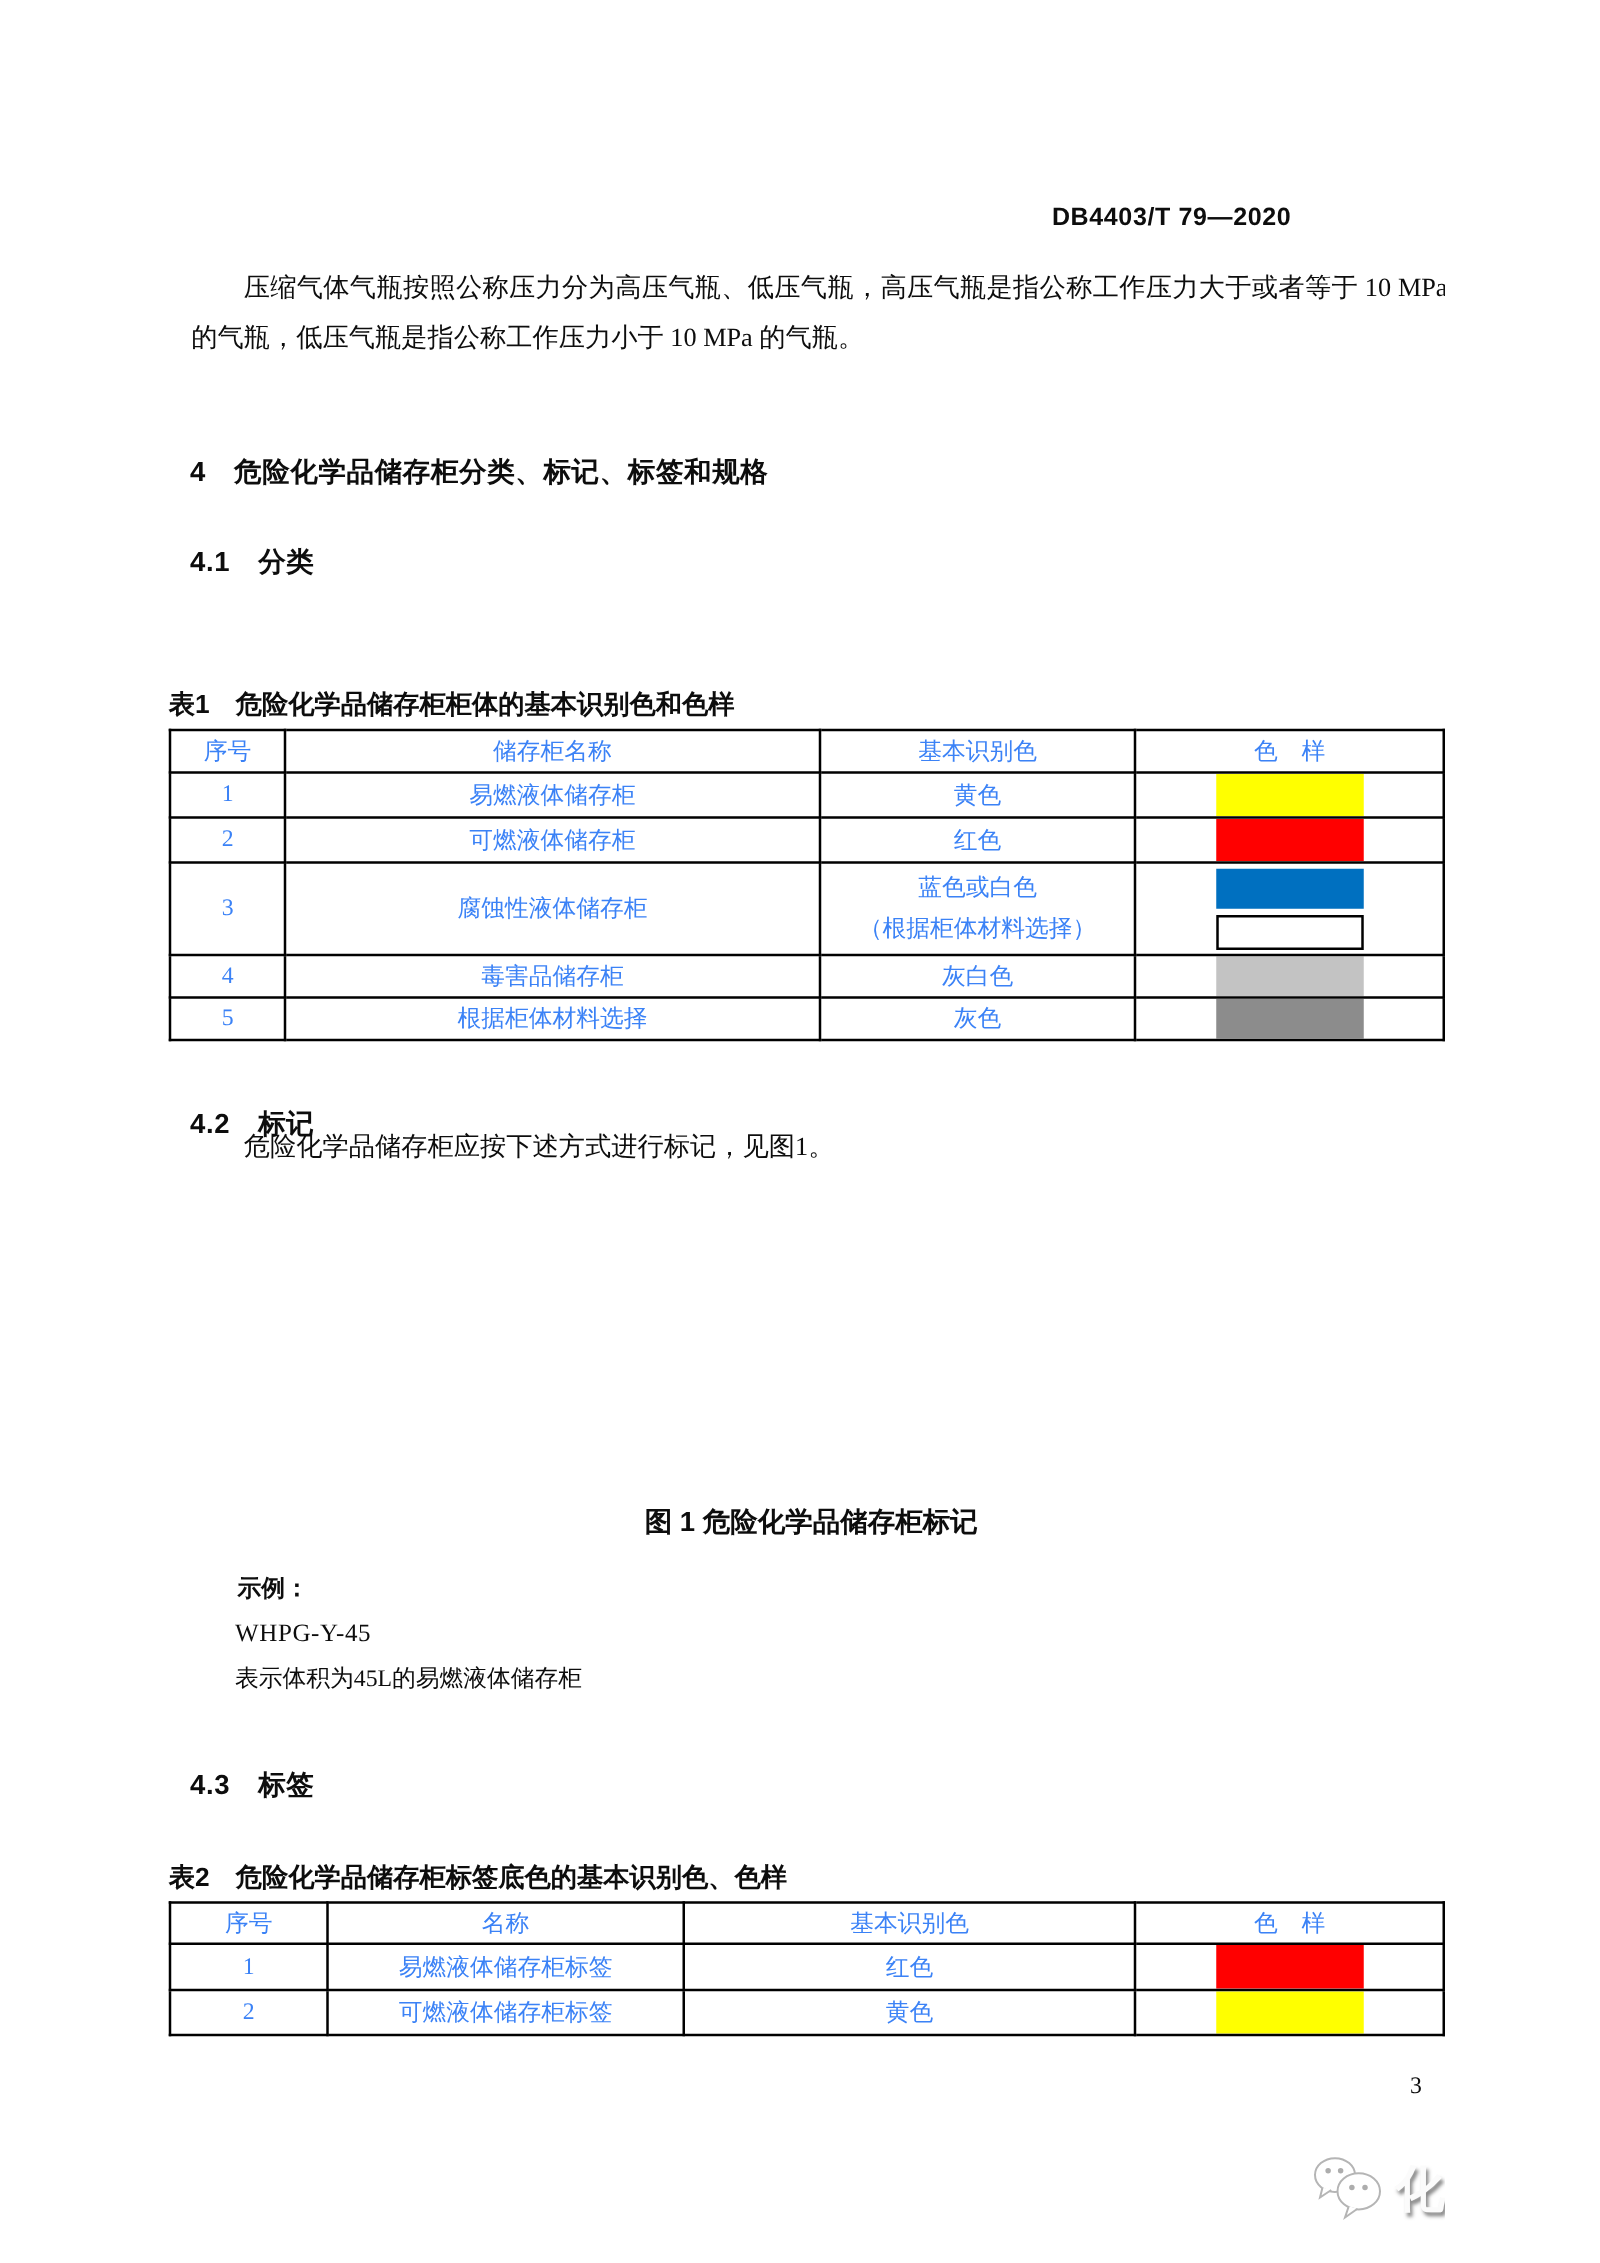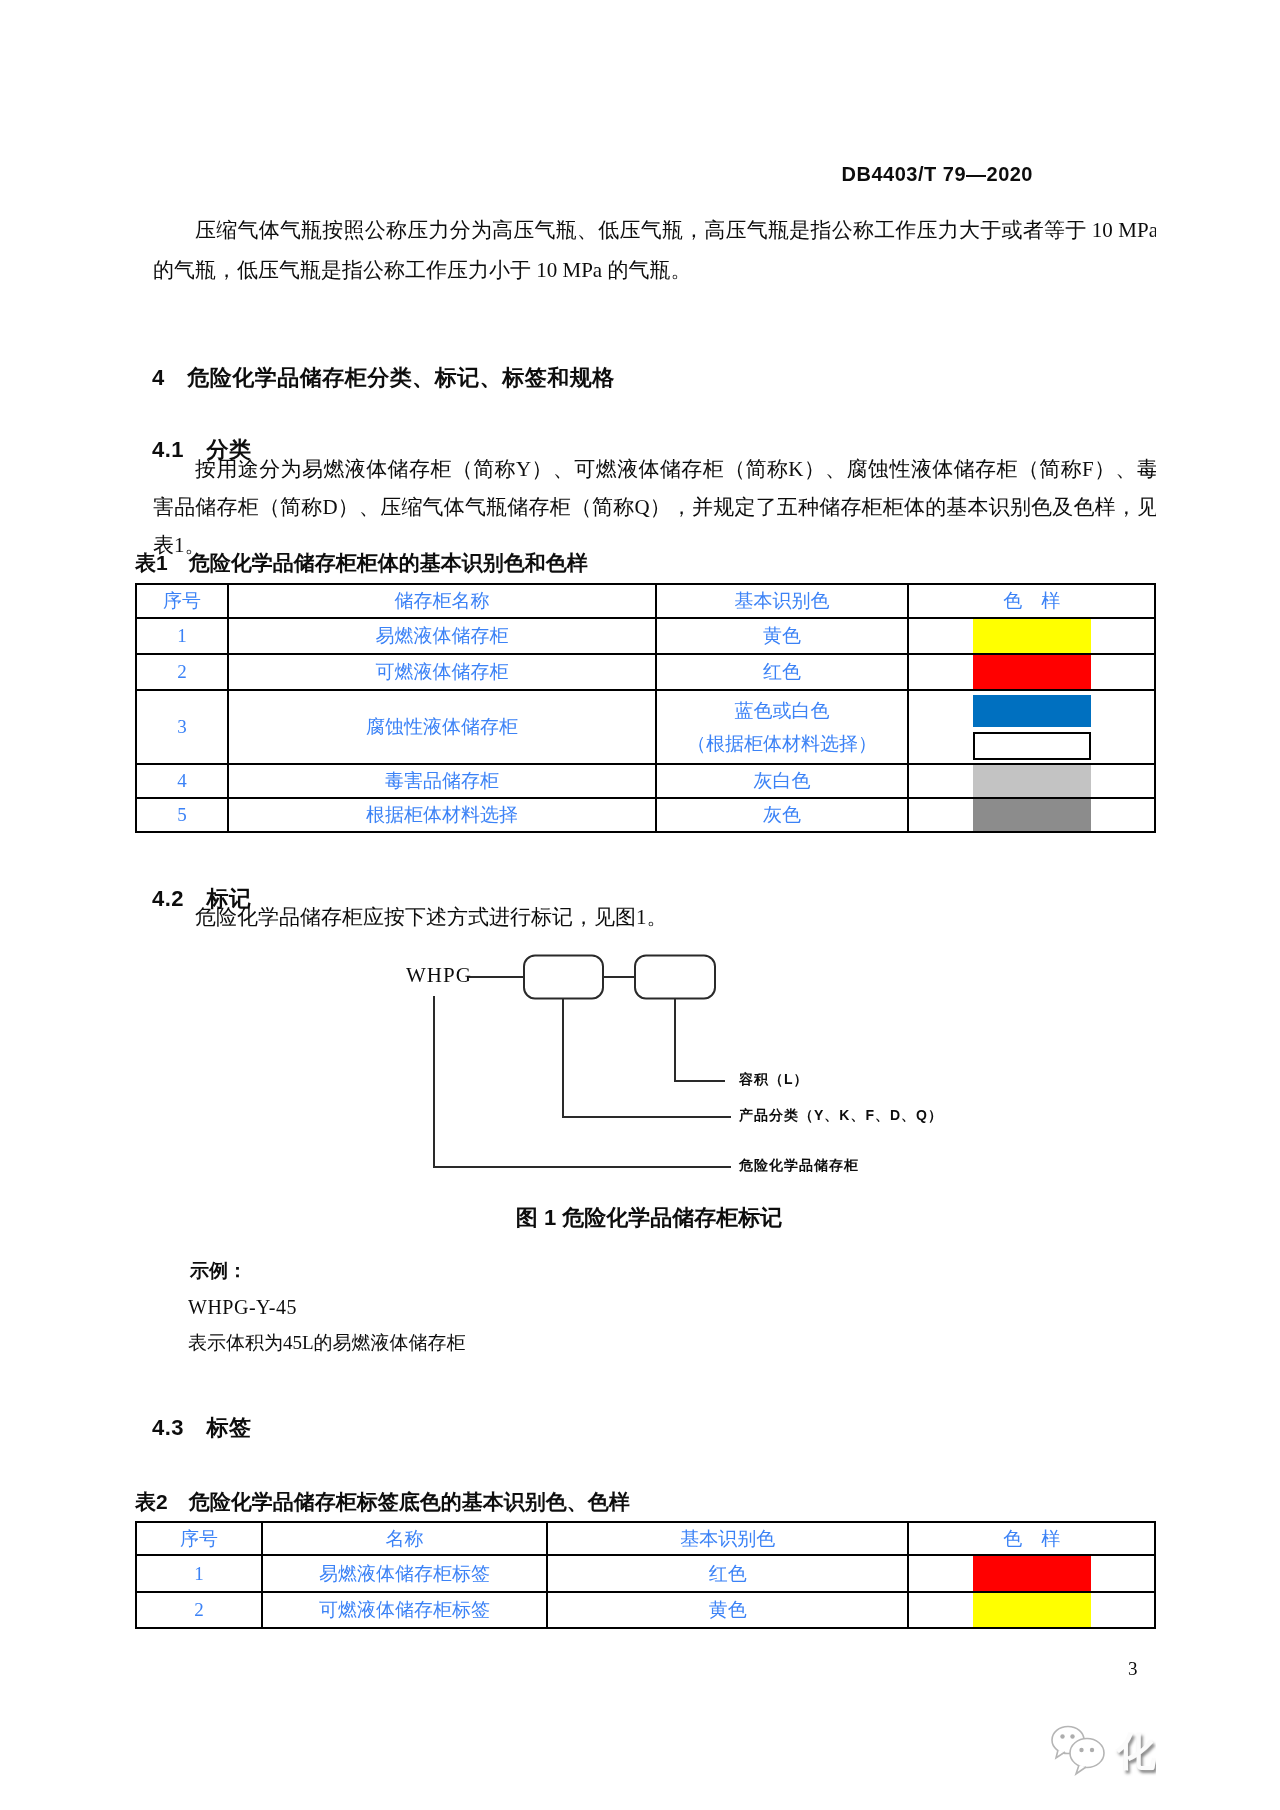--- a/index.html
+++ b/index.html
@@ -70,21 +70,20 @@
 
 <div class="page">
 
   <div class="abs header-code">DB4403/T 79—2020</div>
 
   <p class="abs para" style="top:210px">压缩气体气瓶按照公称压力分为高压气瓶、低压气瓶，高压气瓶是指公称工作压力大于或者等于 10 MPa 的气瓶，低压气瓶是指公称工作压力小于 10 MPa 的气瓶。</p>
 
   <h2 class="abs h" style="top:330px">4　危险化学品储存柜分类、标记、标签和规格</h2>
 
   <h3 class="abs h" style="top:402px">4.1　分类</h3>
-  <p class="abs para" style="top:450px;line-height:38px">按用途分为易燃液体储存柜（简称Y）、可燃液体储存柜（简称K）、腐蚀性液体储存柜（简称F）、毒害品储存柜（简称D）、压缩气体气瓶储存柜（简称Q），并规定了五种储存柜柜体的基本识别色及色样，见表1。</p>
 
   <div class="abs tbl-title" style="top:549px">表1　危险化学品储存柜柜体的基本识别色和色样</div>
 
   <table class="tbl" style="top:583px">
     <colgroup>
         <col style="width:93px">
         <col style="width:432px">
         <col style="width:255px">
         <col style="width:248px">
       </colgroup>
@@ -138,37 +137,20 @@
       <td class="swatch-cell">
             <div class="sw sw-full" style="height: 32px; background-color: rgb(140, 140, 140);"></div>
           </td>
     </tr>
   </tbody>
     </table>
 
   <h3 class="abs h" style="top:851px">4.2　标记</h3>
   <p class="abs para" style="top:897px">危险化学品储存柜应按下述方式进行标记，见图1。</p>
 
-  <div class="abs fig">
-    <svg width="1028" height="258" viewBox="0 0 1028 258">
-      <g fill="none" stroke="#2a2a2a" stroke-width="2">
-        <line x1="334" y1="32" x2="388" y2="32"></line>
-        <rect x="389" y="10.5" width="79" height="43" rx="11"></rect>
-        <line x1="468" y1="32" x2="500" y2="32"></line>
-        <rect x="500" y="10.5" width="80" height="43" rx="11"></rect>
-        <polyline points="299,51 299,222 596,222"></polyline>
-        <polyline points="428,54 428,172 596,172"></polyline>
-        <polyline points="540,54 540,136 590,136"></polyline>
-      </g>
-    </svg>
-    <span class="fig-whpg">WHPG</span>
-    <span class="fig-lab volume">容积（L）</span>
-    <span class="fig-lab category">产品分类（Y、K、F、D、Q）</span>
-    <span class="fig-lab cabinet">危险化学品储存柜</span>
-  </div>
 
   <div class="abs fig-caption">图 1 危险化学品储存柜标记</div>
 
   <div class="abs example-label">示例：</div>
   <div class="abs example-code">WHPG-Y-45</div>
   <div class="abs example-desc">表示体积为45L的易燃液体储存柜</div>
 
   <h3 class="abs h" style="top:1380px">4.3　标签</h3>
 
   <div class="abs tbl-title" style="top:1488px">表2　危险化学品储存柜标签底色的基本识别色、色样</div>

